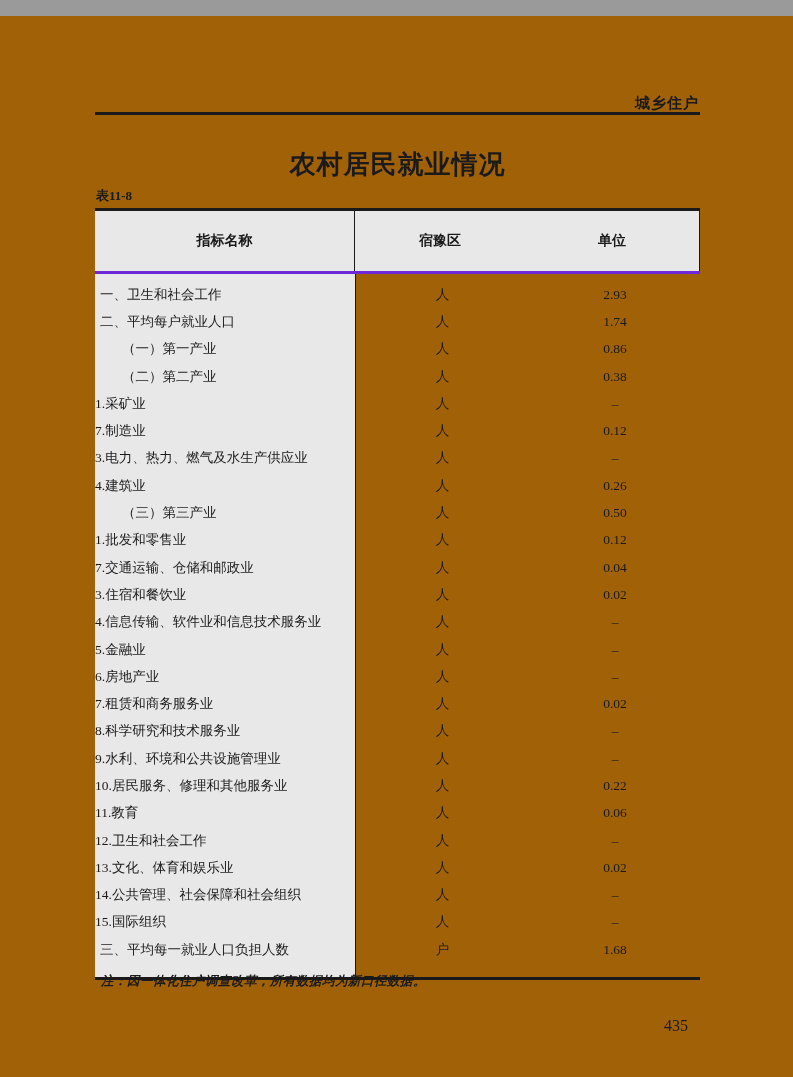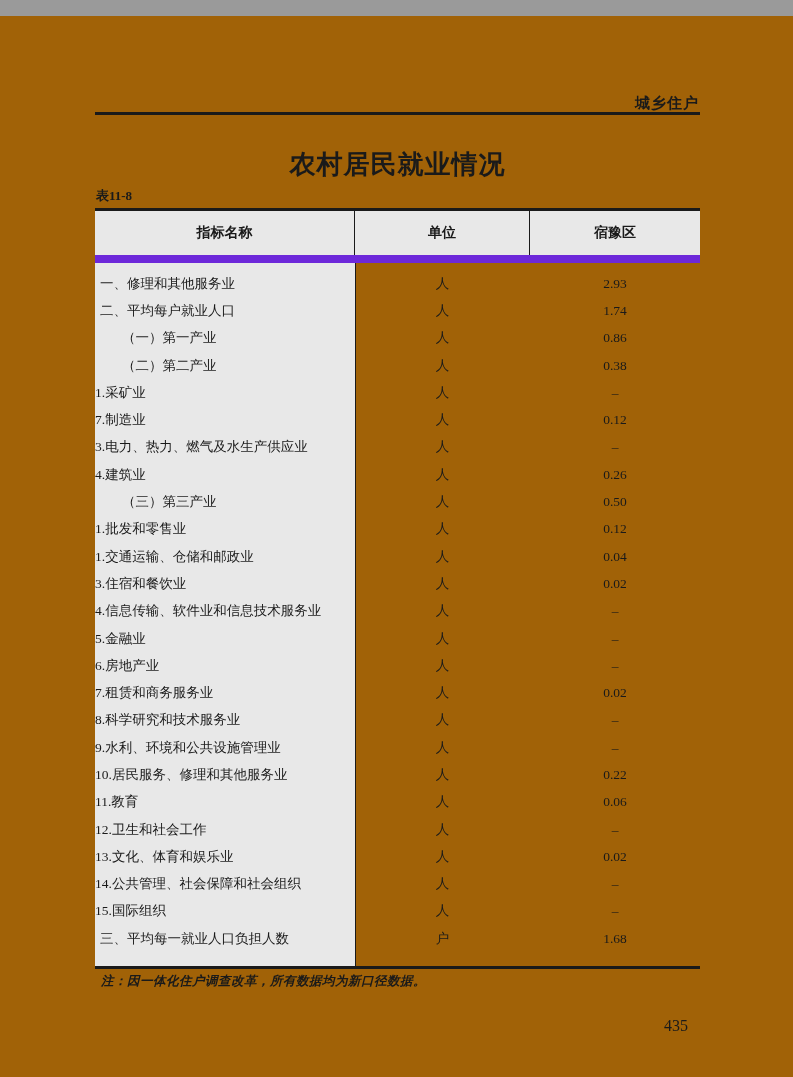--- a/index.html
+++ b/index.html
@@ -33,23 +33,23 @@
     font-size:13px; font-weight:bold;
   }
 
   .stat-table {
     position:absolute; top:192px; left:0; width:605px;
     border-top:3px solid #1a1a1a;
     border-bottom:3px solid #1a1a1a;
     font-size:13.5px;
   }
   .thead {
-    display:flex; height:52px;
+    display:flex; height:63px;
     background:#e8e8e8;
-    border-bottom:8px solid #6d28d9;
+    border-bottom:3px solid #6d28d9;
     justify-content:space-between;
   }
   .thead .hcell {
     display:flex; align-items:center; justify-content:center;
     font-weight:bold; font-size:14px;
   }
   .h-ind  { width:260px; border-right:1.5px solid #1a1a1a; }
   .h-unit { width:175px; border-right:1.5px solid #1a1a1a; }
   .h-val  { width:170px; }
 
@@ -94,26 +94,26 @@
     <div class="running-head">城乡住户</div>
     <div class="head-rule"></div>
 
     <div class="doc-title">农村居民就业情况</div>
 
     <div class="table-label">表11-8</div>
 
     <div class="stat-table">
       <div class="thead">
         <div class="hcell h-ind">指标名称</div>
+        <div class="hcell h-val">宿豫区</div>
         <div class="hcell h-unit">单位</div>
-        <div class="hcell h-val">宿豫区</div>
       </div>
       <div class="tbody">
           <div class="trow">
-            <div class="cell c-ind indent-0">一、修理和其他服务业</div>
+            <div class="cell c-ind indent-0">一、卫生和社会工作</div>
             <div class="cell c-unit">人</div>
             <div class="cell c-val">2.93</div>
           </div>
           <div class="trow">
             <div class="cell c-ind indent-0">二、平均每户就业人口</div>
             <div class="cell c-unit">人</div>
             <div class="cell c-val">1.74</div>
           </div>
           <div class="trow">
             <div class="cell c-ind indent-1">（一）第一产业</div>
@@ -149,21 +149,21 @@
             <div class="cell c-ind indent-1">（三）第三产业</div>
             <div class="cell c-unit">人</div>
             <div class="cell c-val">0.50</div>
           </div>
           <div class="trow">
             <div class="cell c-ind indent-2">1.批发和零售业</div>
             <div class="cell c-unit">人</div>
             <div class="cell c-val">0.12</div>
           </div>
           <div class="trow">
-            <div class="cell c-ind indent-2">1.交通运输、仓储和邮政业</div>
+            <div class="cell c-ind indent-2">7.交通运输、仓储和邮政业</div>
             <div class="cell c-unit">人</div>
             <div class="cell c-val">0.04</div>
           </div>
           <div class="trow">
             <div class="cell c-ind indent-2">3.住宿和餐饮业</div>
             <div class="cell c-unit">人</div>
             <div class="cell c-val">0.02</div>
           </div>
           <div class="trow">
             <div class="cell c-ind indent-2">4.信息传输、软件业和信息技术服务业</div>

